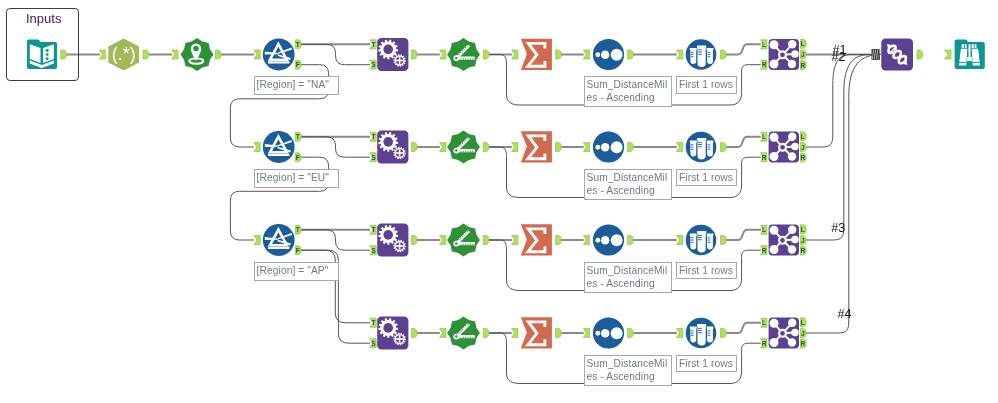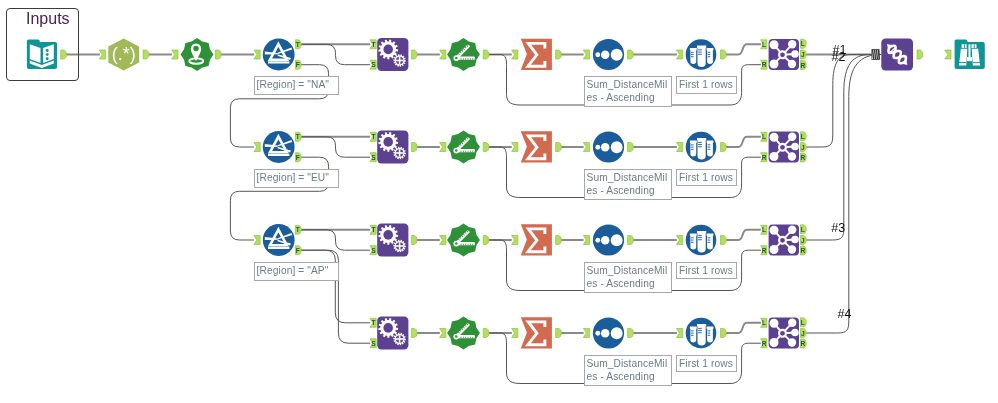--- a/index.html
+++ b/index.html
@@ -3,21 +3,21 @@
 <meta charset="utf-8">
 <title>Workflow</title>
 <style>
   html,body{margin:0;padding:0;}
   body{width:998px;height:403px;background:#ffffff;font-family:"Liberation Sans",sans-serif;overflow:hidden;}
   #canvas{position:relative;width:998px;height:403px;background:#fff;}
   .layer{position:absolute;left:0;top:0;width:998px;height:403px;}
   .tool-label{position:absolute;background:#ffffff;border:1px solid #a8a8a8;color:#6e7b8b;font-size:10.2px;
     line-height:12.7px;padding:2.4px 0 0 2.0px;box-sizing:border-box;white-space:pre-line;letter-spacing:.1px;}
   .container-box{position:absolute;border:1.6px solid #3c3c3c;border-radius:4px;background:transparent;box-sizing:border-box;}
-  .container-title{position:absolute;color:#4a2152;font-size:16px;line-height:14px;}
+  .container-title{position:absolute;color:#4a2152;font-size:13px;line-height:14px;}
   .hash-label{position:absolute;color:#111;font-size:12.5px;line-height:13px;}
 </style>
 </head>
 <body>
 
 <div id="canvas">
   <svg class="layer" id="wirelayer" viewBox="0 0 998 403" width="998" height="403">
       <path d="M66 54.5 L99.8 54.5" fill="none" stroke="#8a8a8a" stroke-width="2"></path>
       <path d="M148.3 54.5 L172 54.5" fill="none" stroke="#8a8a8a" stroke-width="2"></path>
       <path d="M220.7 54.5 L254.2 54.5" fill="none" stroke="#8a8a8a" stroke-width="2"></path>

